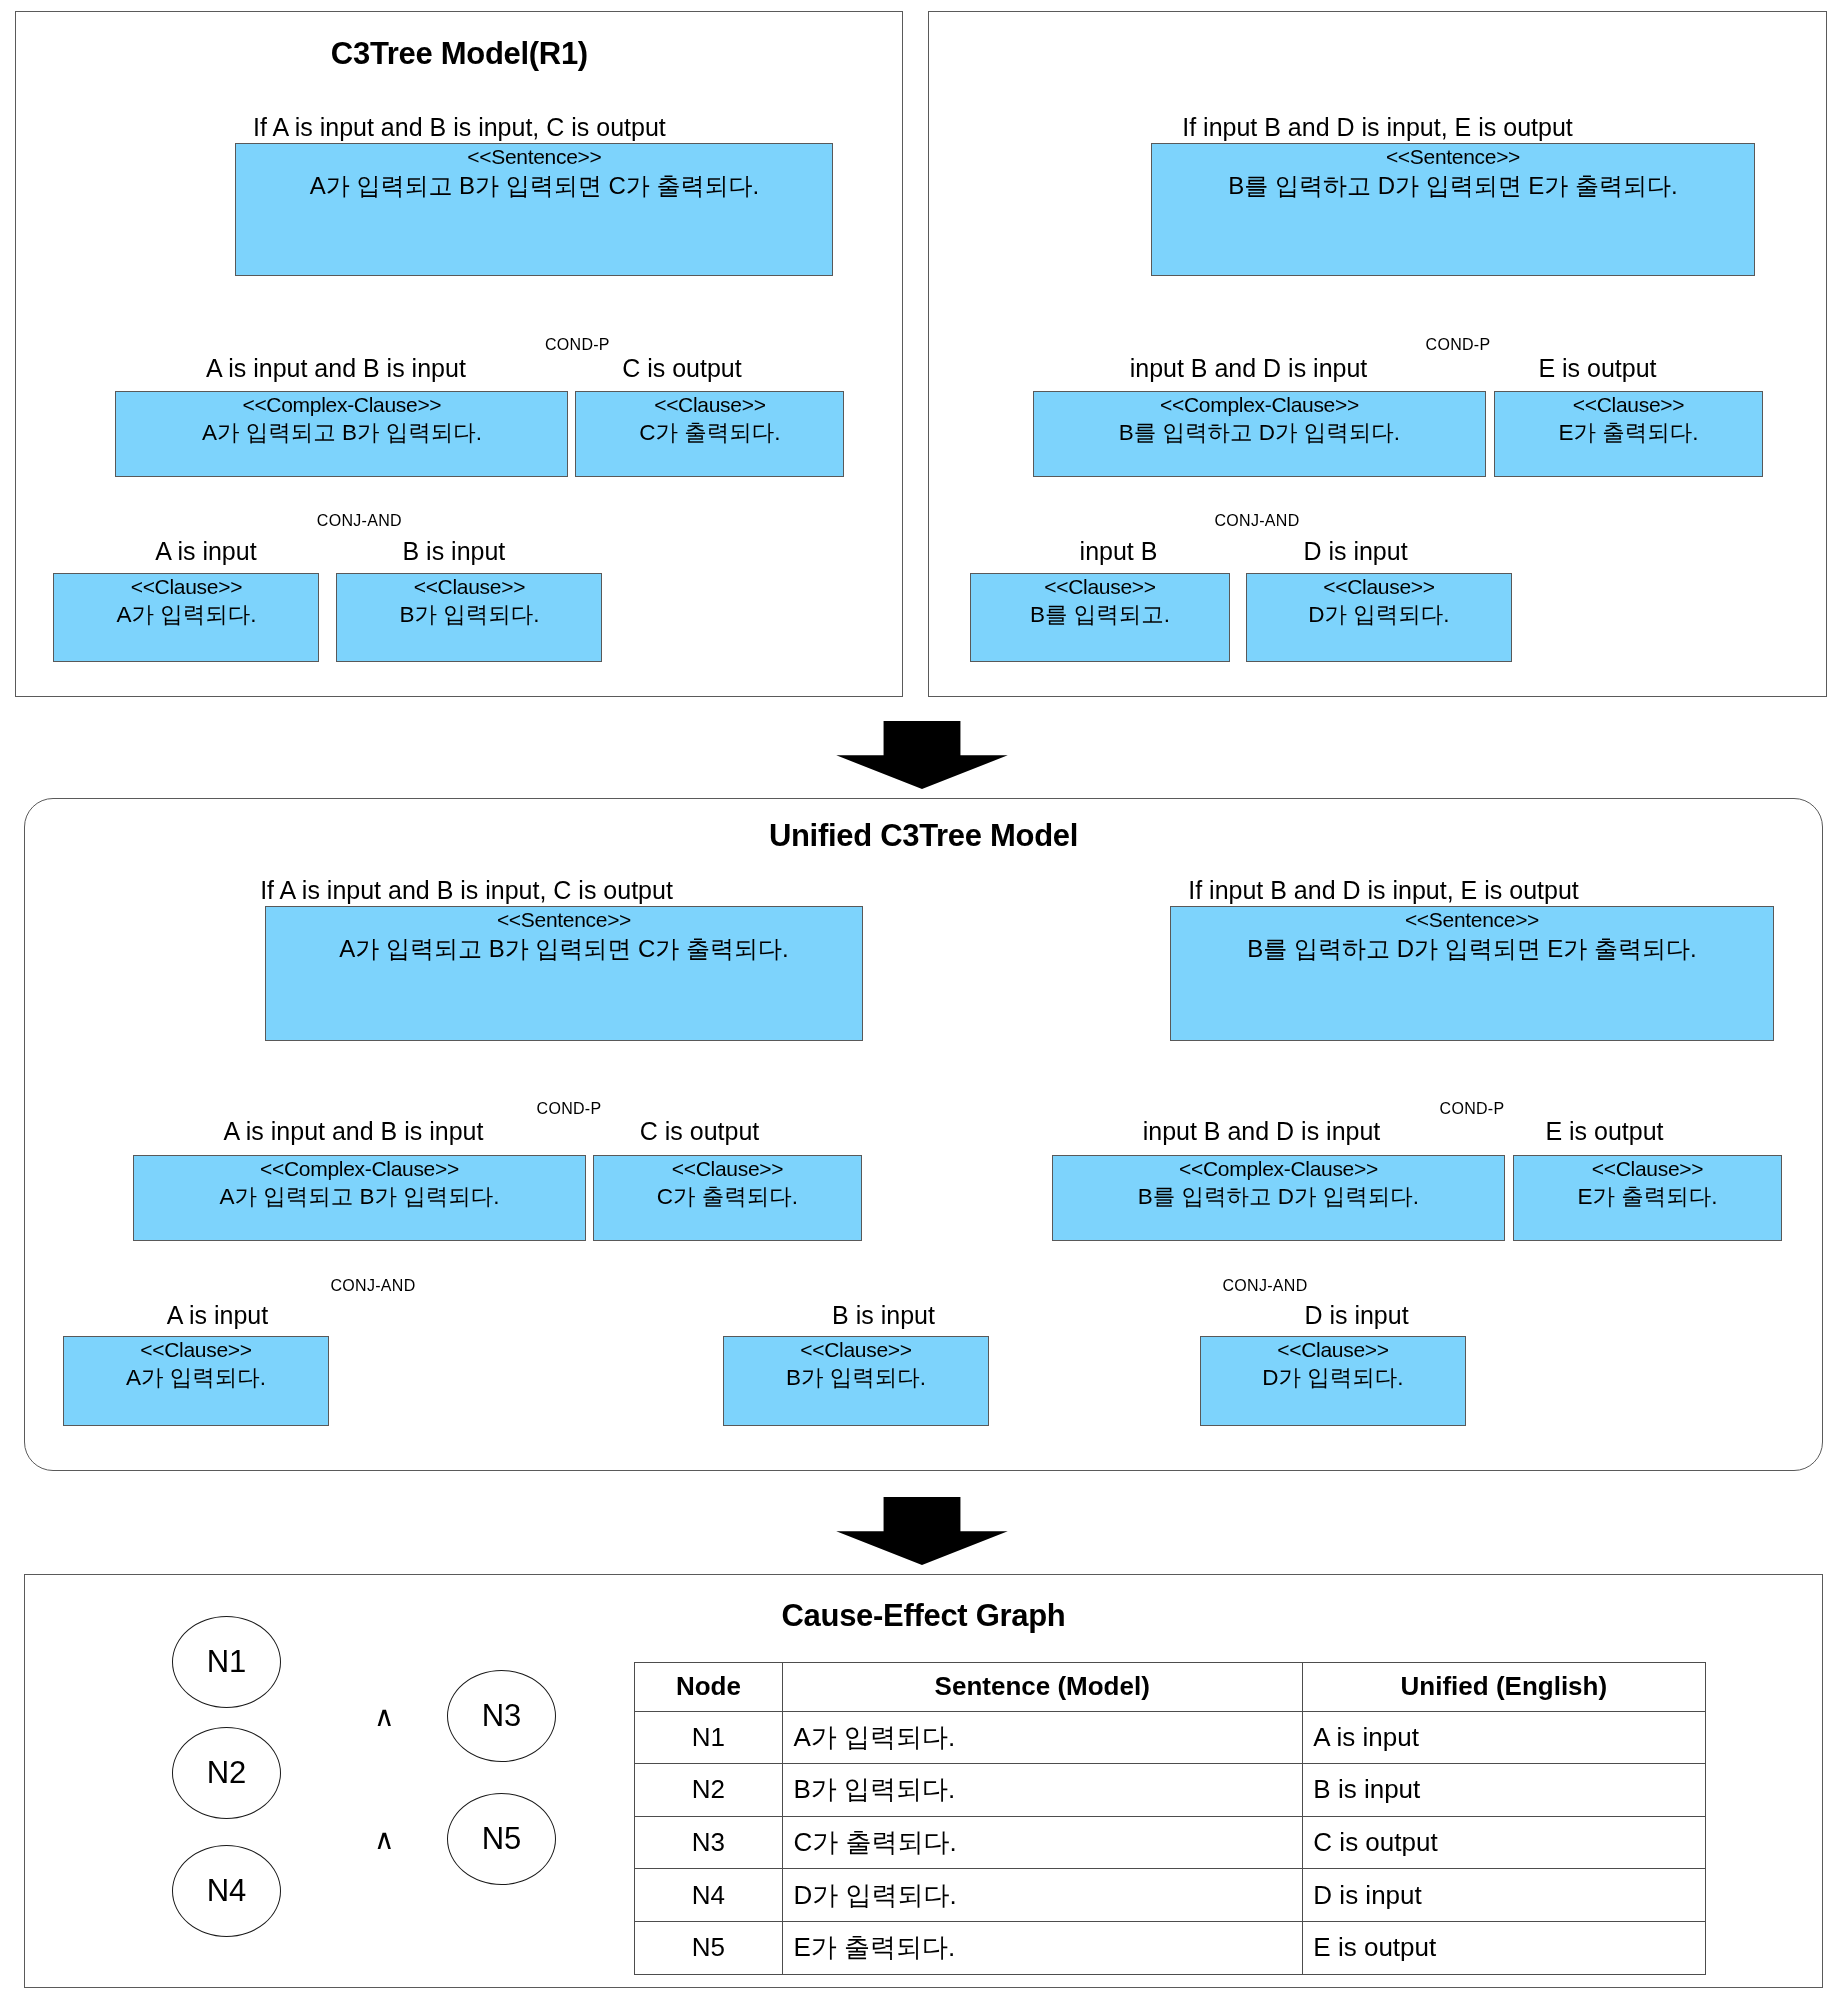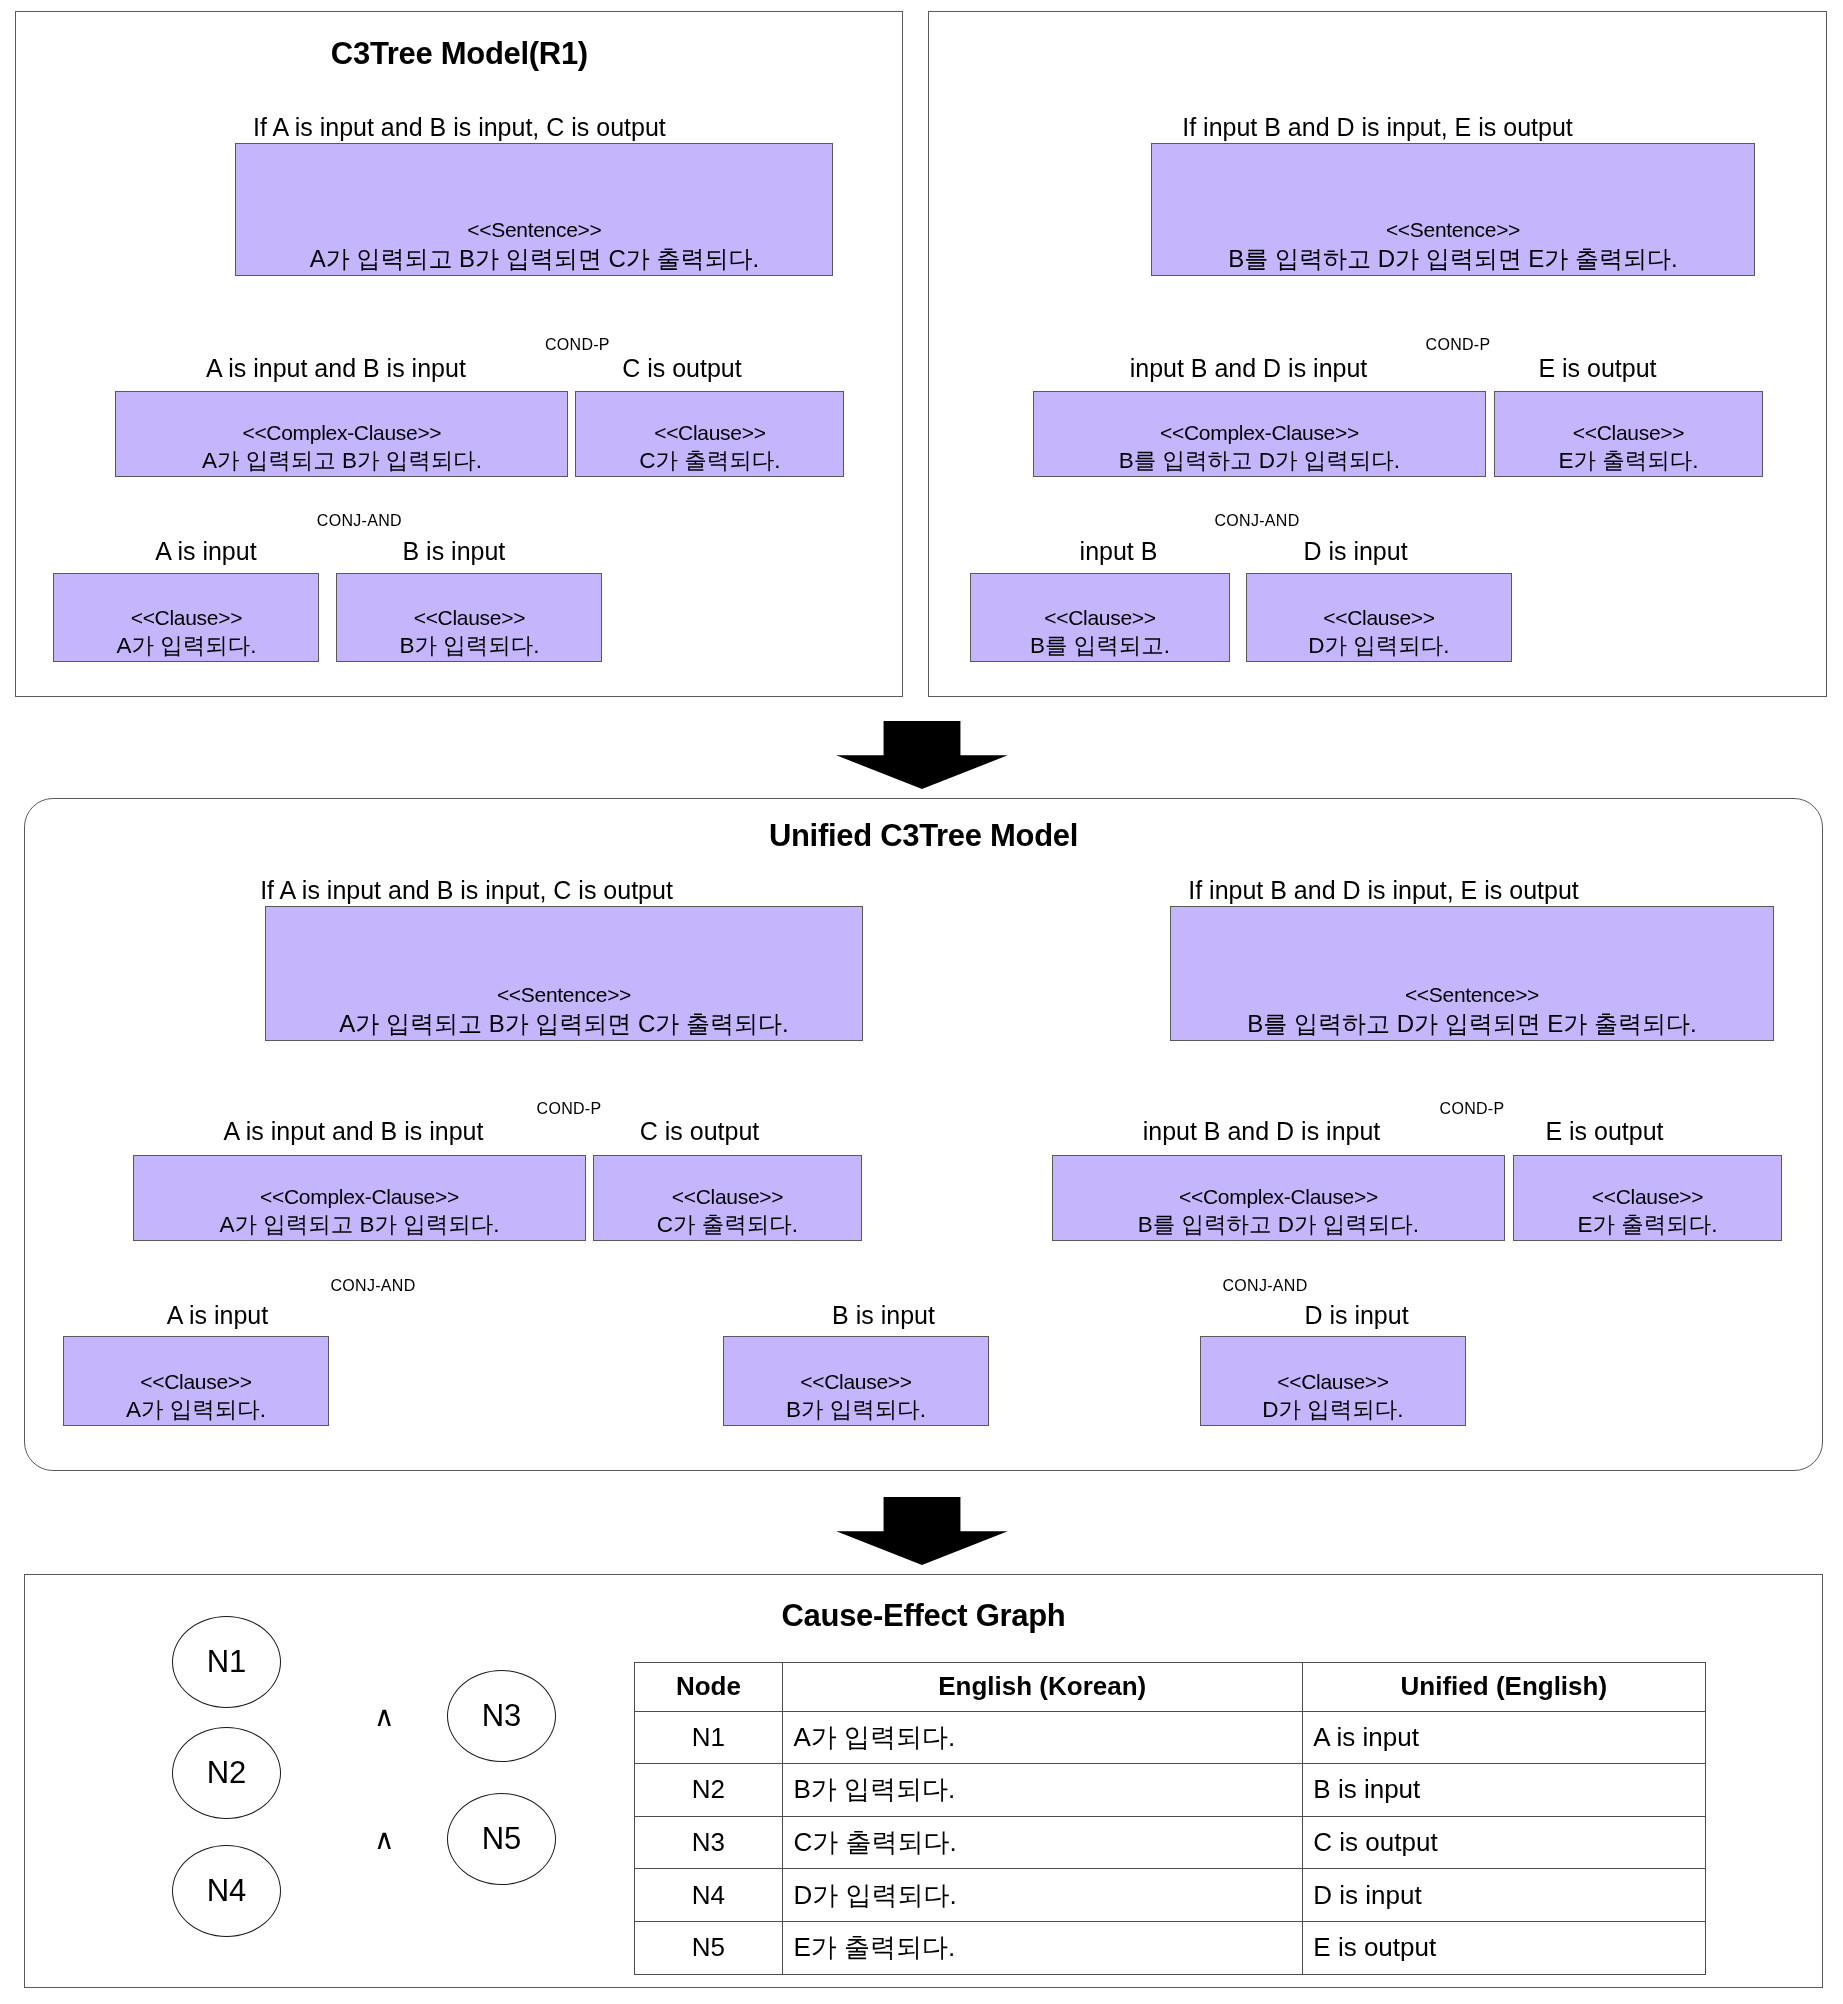--- a/index.html
+++ b/index.html
@@ -23,25 +23,25 @@
     text-align:center;
     font-weight:bold;
     font-size:31px;
     letter-spacing:-0.3px;
   }
 
   
   .node {
     position:absolute;
     border:1.8px solid #595959;
-    background:#c4b5fd;
+    background:#7dd3fc;
     display:flex;
     flex-direction:column;
     align-items:center;
-    justify-content:flex-end;
+    justify-content:flex-start;
     line-height:1.28;
     text-align:center;
   }
   .node .stereo { font-size:21px; letter-spacing:-0.3px; white-space:nowrap;}
   .node .kor { font-size:22.5px; white-space:nowrap; }
   .node.big .stereo { font-size:21px; }
   .node.big .kor { font-size:24px; }
 
   
   .edge-label {
@@ -344,21 +344,21 @@
   <span>N5</span>
 </div>
 
 <div class="and-sym" style="left:374px; top:1700px;">∧</div>
 <div class="and-sym" style="left:374px; top:1823px;">∧</div>
 
 <table class="ce-table" style="left:634px; top:1646px; width:1072px;">
   <thead>
     <tr>
       <th style="width:148px;">Node</th>
-      <th style="width:521px;">English (Korean)</th>
+      <th style="width:521px;">Sentence (Model)</th>
       <th style="width:404px;">Unified (English)</th>
     </tr>
   </thead>
   <tbody>
     <tr>
       <td class="node-cell">N1</td>
       <td class="txt-cell">A가 입력되다.</td>
       <td class="txt-cell">A is input</td>
     </tr>
     <tr>

